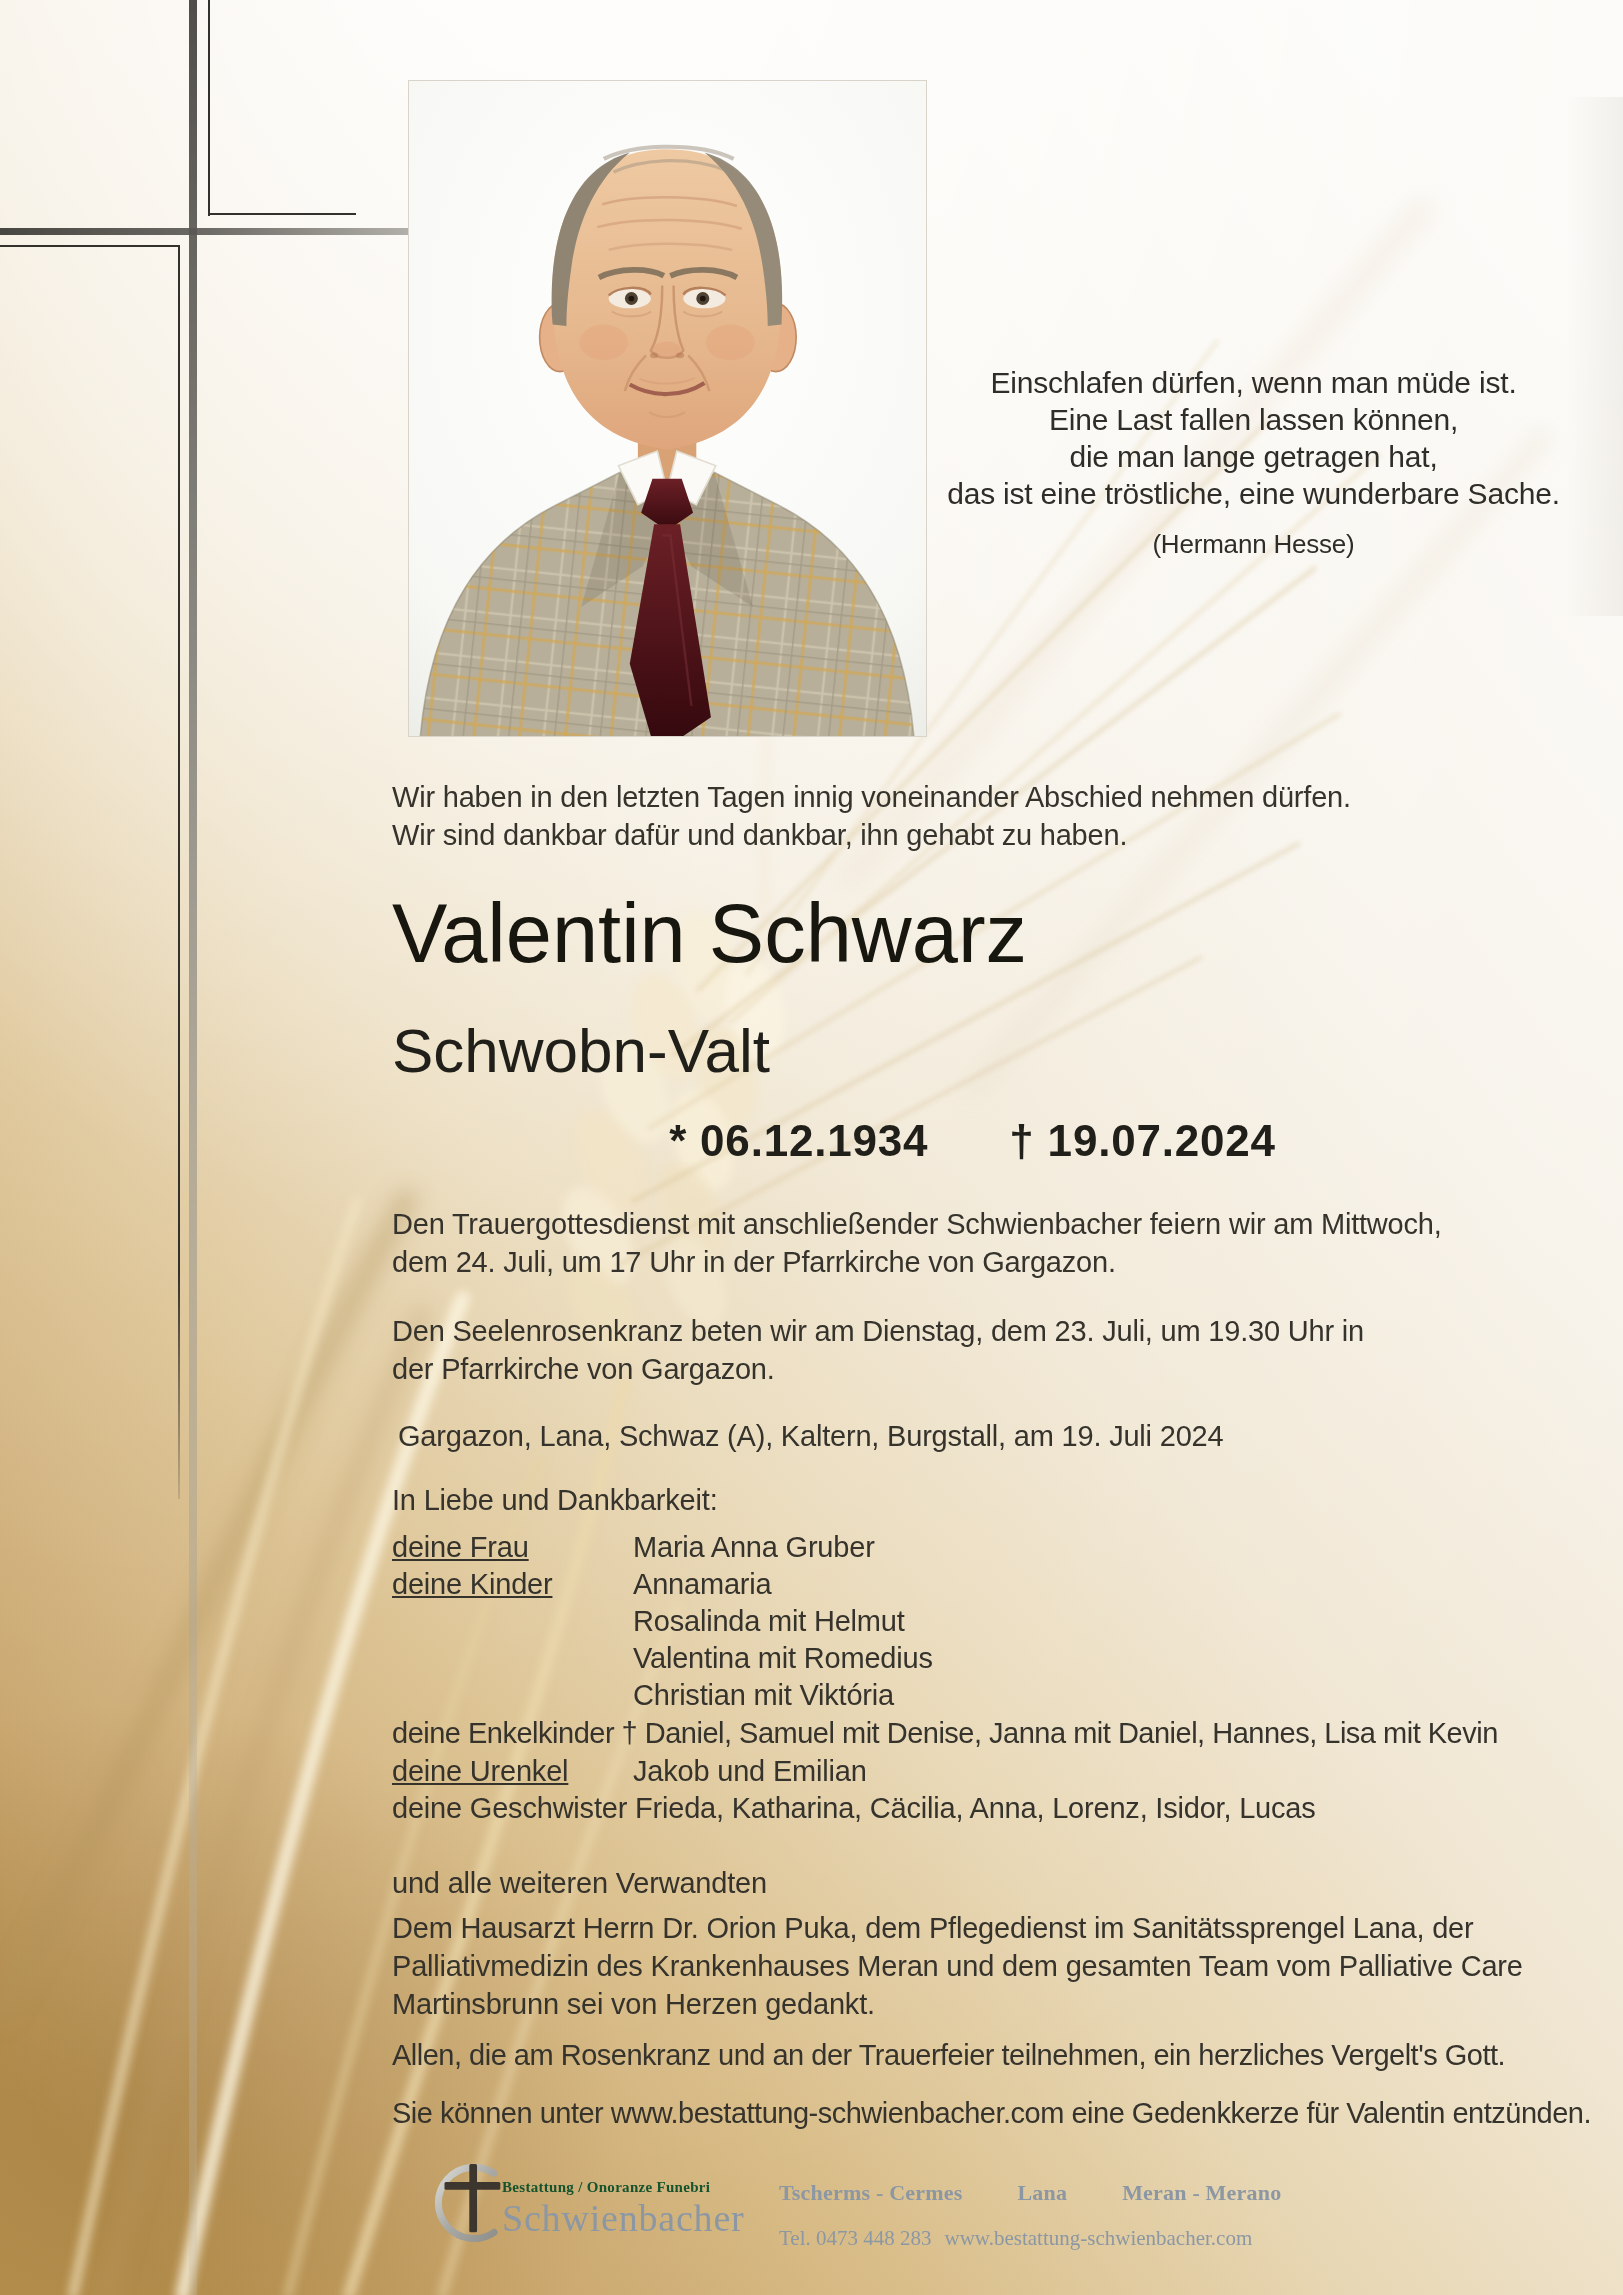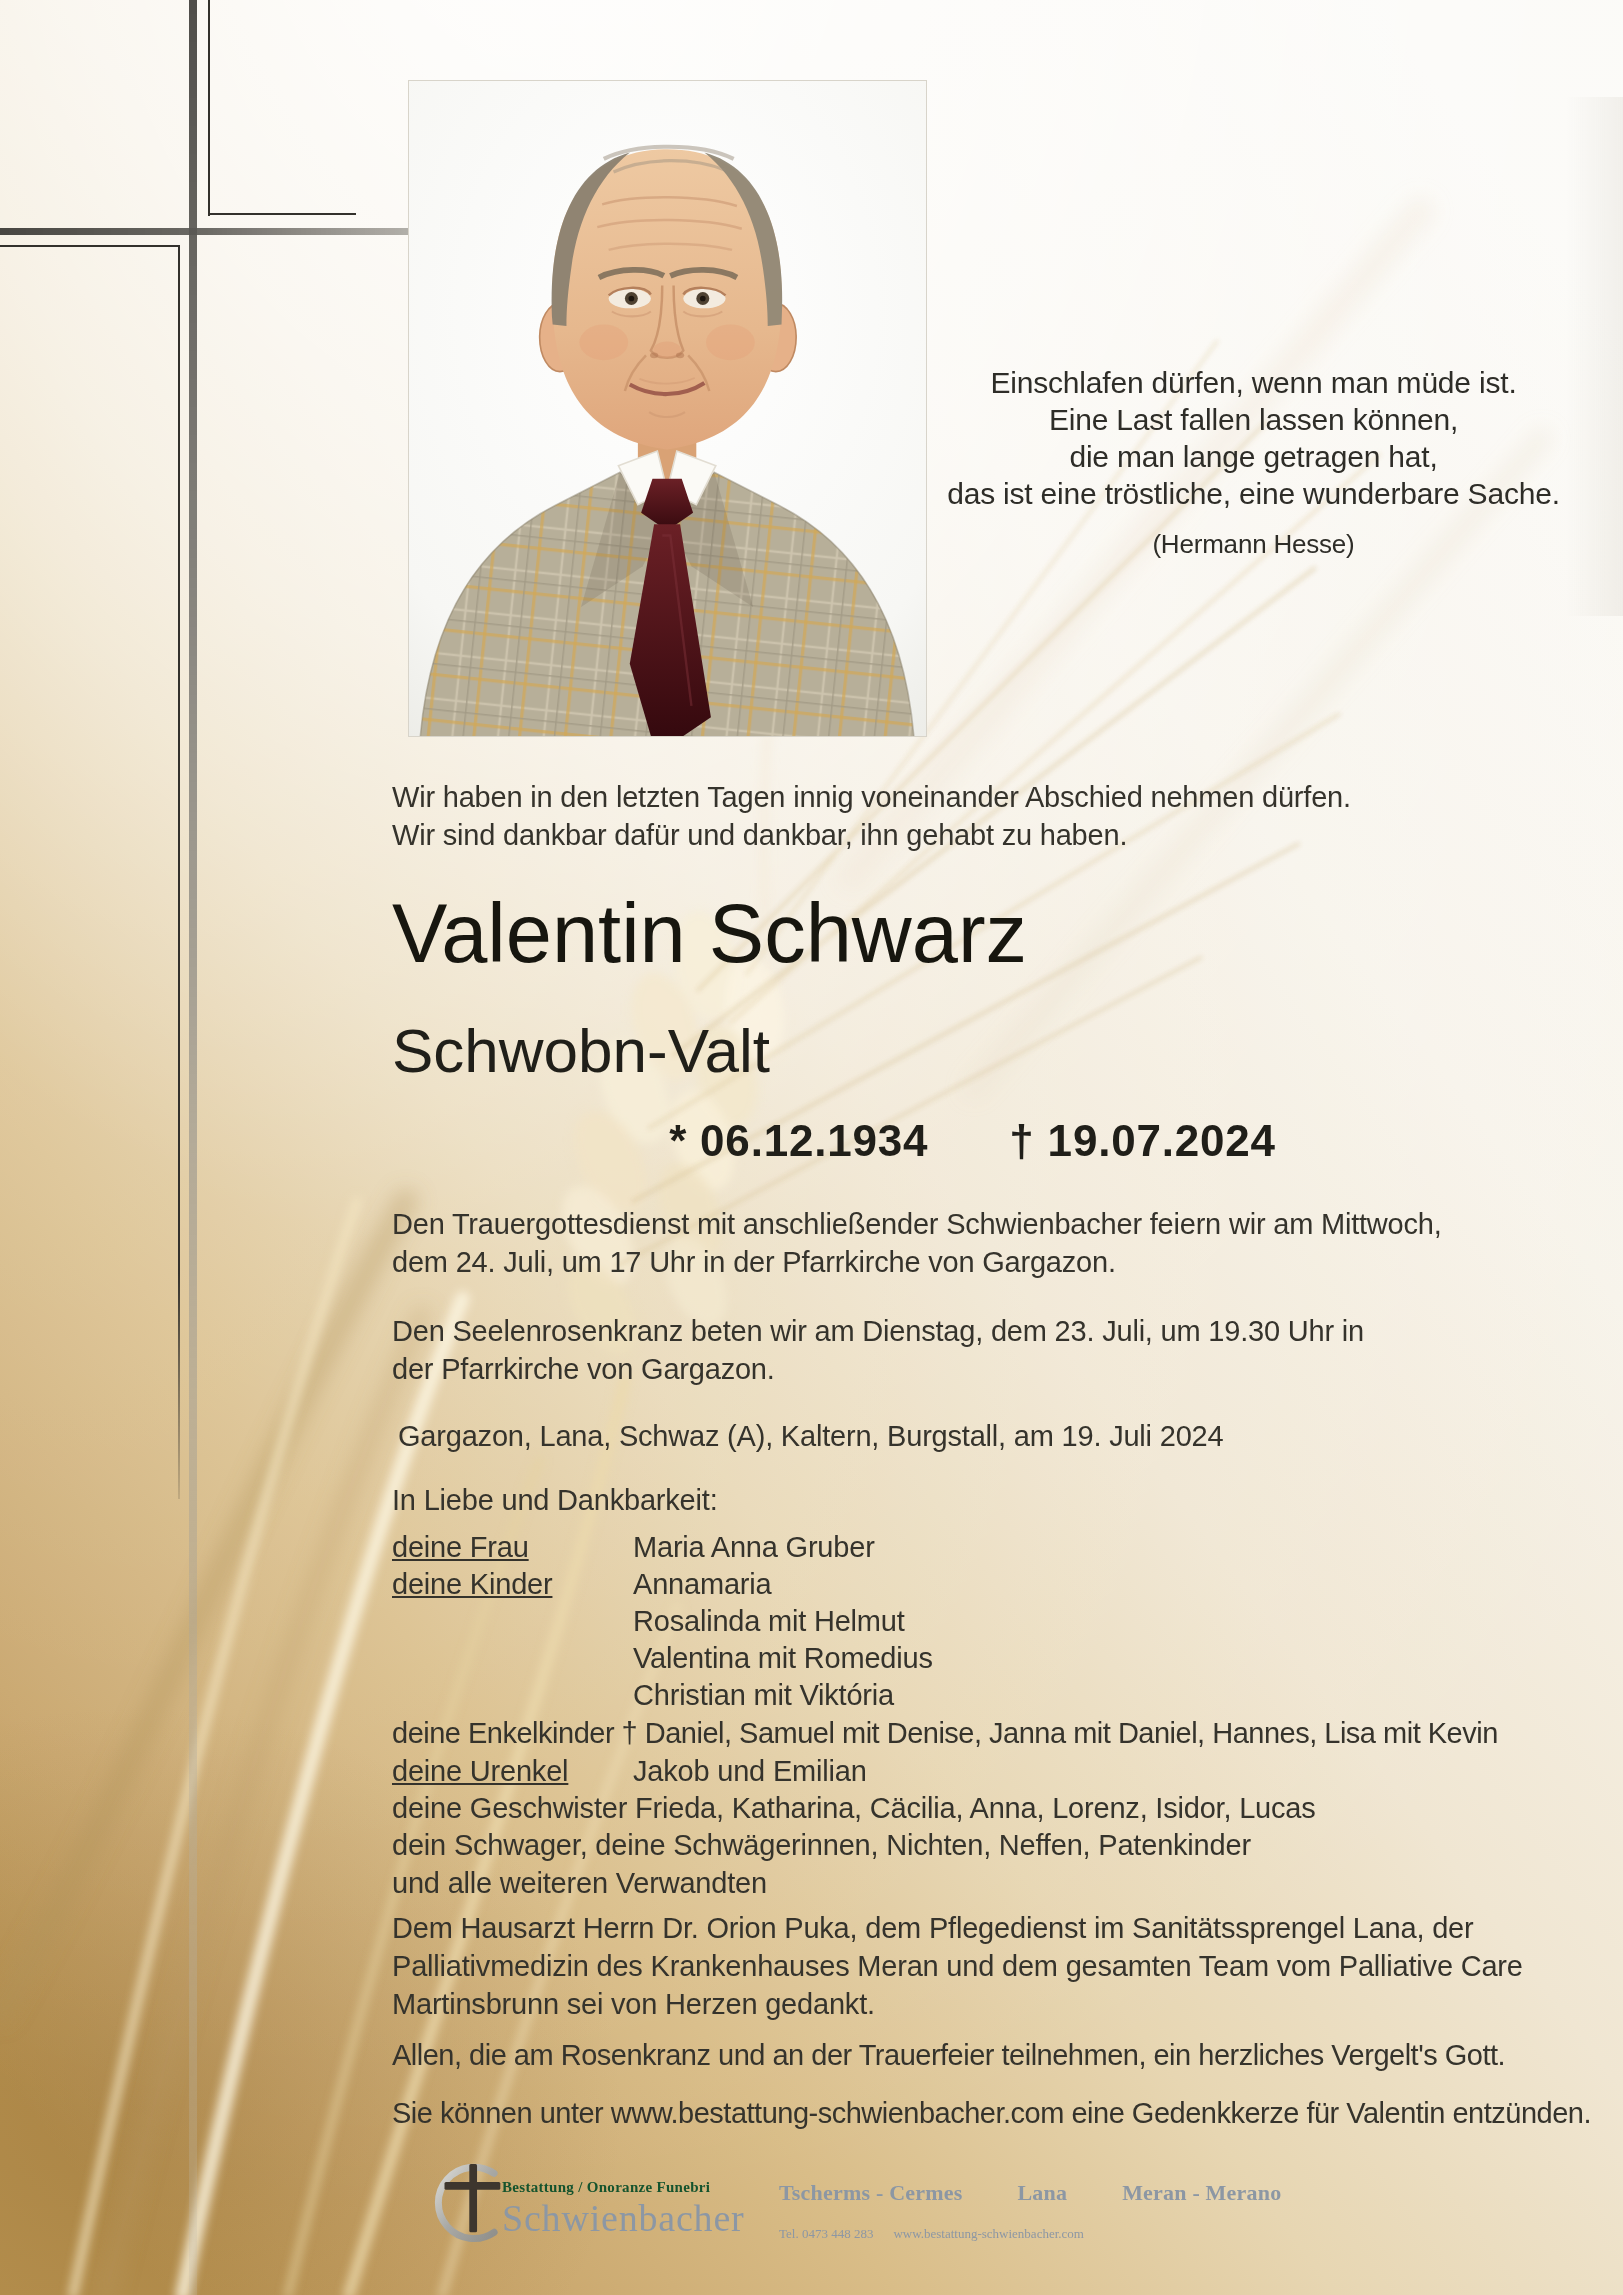--- a/index.html
+++ b/index.html
@@ -42,21 +42,21 @@
   .flabel{flex:none;width:241px;text-decoration:underline;}
   
   .footer{position:absolute;left:0;top:2151px;width:1623px;height:144px;
     font-family:"Liberation Serif","DejaVu Serif",serif;}
   .logo{position:absolute;left:429px;top:9.7px;width:93px;height:93px;}
   .brand{position:absolute;left:502px;top:26px;}
   .tagline{font-size:15px;font-weight:bold;color:#14532d;letter-spacing:0.3px;line-height:21px;}
   .company{font-size:38px;color:#8c97a4;line-height:41px;letter-spacing:0.8px;}
   .contact{position:absolute;left:779px;top:29px;color:#8c97a4;}
   .locations{display:flex;gap:55px;font-size:22px;font-weight:bold;letter-spacing:0.2px;}
-  .telline{display:flex;gap:20px;font-size:13px;margin-top:19.5px;}
+  .telline{display:flex;gap:13px;font-size:21px;margin-top:19.5px;}
   .rightshade{position:absolute;right:0;top:97px;width:57px;height:519px;
     background:linear-gradient(90deg,rgba(255,255,255,0),rgba(150,140,120,.10));}
 </style>
 </head>
 <body>
 
 <div class="page">
 
   <svg class="bg" viewBox="0 0 2000 2828" preserveAspectRatio="none" aria-hidden="true">
     <defs>
@@ -283,21 +283,20 @@
       <span class="flabel"></span>
       <span>Christian mit Viktória</span>
     </div>
   </div>
   <div class="para" style="top:1714px;letter-spacing:-0.5px">deine Enkelkinder † Daniel, Samuel mit Denise, Janna mit Daniel, Hannes, Lisa mit Kevin</div>
   <div class="para famrow" style="top:1752px">
     <span class="flabel">deine Urenkel</span>
     <span>Jakob und Emilian</span>
   </div>
   <div class="para" style="top:1789px">deine Geschwister Frieda, Katharina, Cäcilia, Anna, Lorenz, Isidor, Lucas</div>
-  <div class="para" style="top:1826px">dein Schwager, deine Schwägerinnen, Nichten, Neffen, Patenkinder</div>
   <div class="para" style="top:1864px">und alle weiteren Verwandten</div>
 
   <div class="para" style="top:1909px">
     <div>Dem Hausarzt Herrn Dr. Orion Puka, dem Pflegedienst im Sanitätssprengel Lana, der</div>
     <div>Palliativmedizin des Krankenhauses Meran und dem gesamten Team vom Palliative Care</div>
     <div>Martinsbrunn sei von Herzen gedankt.</div>
   </div>
   <div class="para" style="top:2036px;letter-spacing:-0.5px">Allen, die am Rosenkranz und an der Trauerfeier teilnehmen, ein herzliches Vergelt's Gott.</div>
   <div class="para" style="top:2094px;letter-spacing:-0.5px">Sie können unter www.bestattung-schwienbacher.com eine Gedenkkerze für Valentin entzünden.</div>
 

